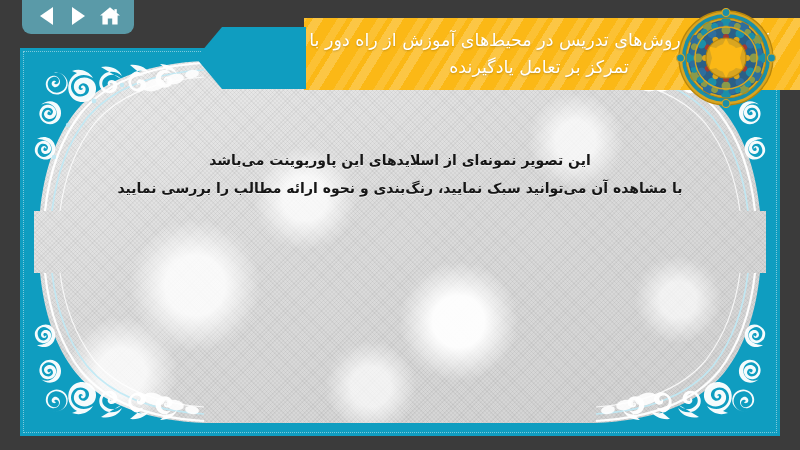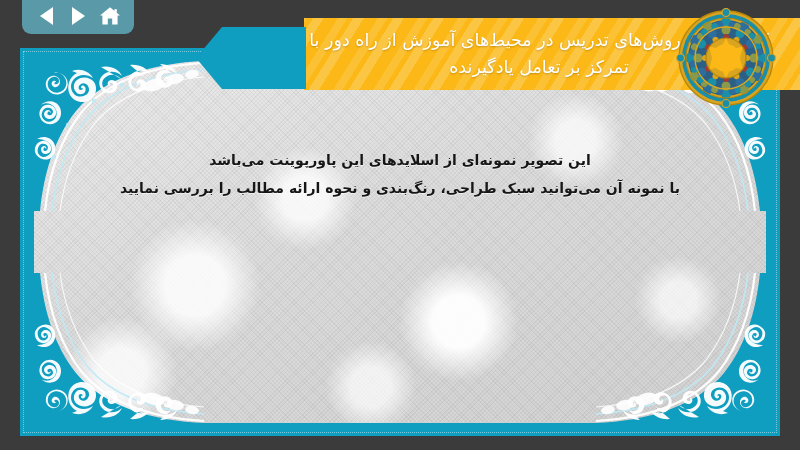--- a/index.html
+++ b/index.html
@@ -248,21 +248,21 @@
           <g fill="#ffffff" opacity=".9">
             <ellipse cx="120" cy="24" rx="11" ry="6" transform="rotate(-14 120 24)"></ellipse>
             <ellipse cx="141" cy="18" rx="9" ry="5" transform="rotate(-12 141 18)"></ellipse>
             <ellipse cx="158" cy="13" rx="7" ry="4" transform="rotate(-10 158 13)"></ellipse>
           </g>
         </svg>
       </div>
 
       <div id="bodytext">
         <p>این تصویر نمونه‌ای از اسلایدهای این پاورپوینت می‌باشد</p>
-        <p>با نمونه آن می‌توانید سبک طراحی، رنگ‌بندی و نحوه ارائه مطالب را بررسی نمایید</p>
+        <p>با مشاهده آن می‌توانید سبک نمایید، رنگ‌بندی و نحوه ارائه مطالب را بررسی نمایید</p>
       </div>
 
     </div>
   </div>
 
   <div id="banner">
     <div id="tail"></div>
     <div id="yellow"></div>
     <div id="titletext">
       <span>کامل تحلیل روش‌های تدریس در محیط‌های آموزش از راه دور با تمرکز بر تعامل یادگیرنده</span>

